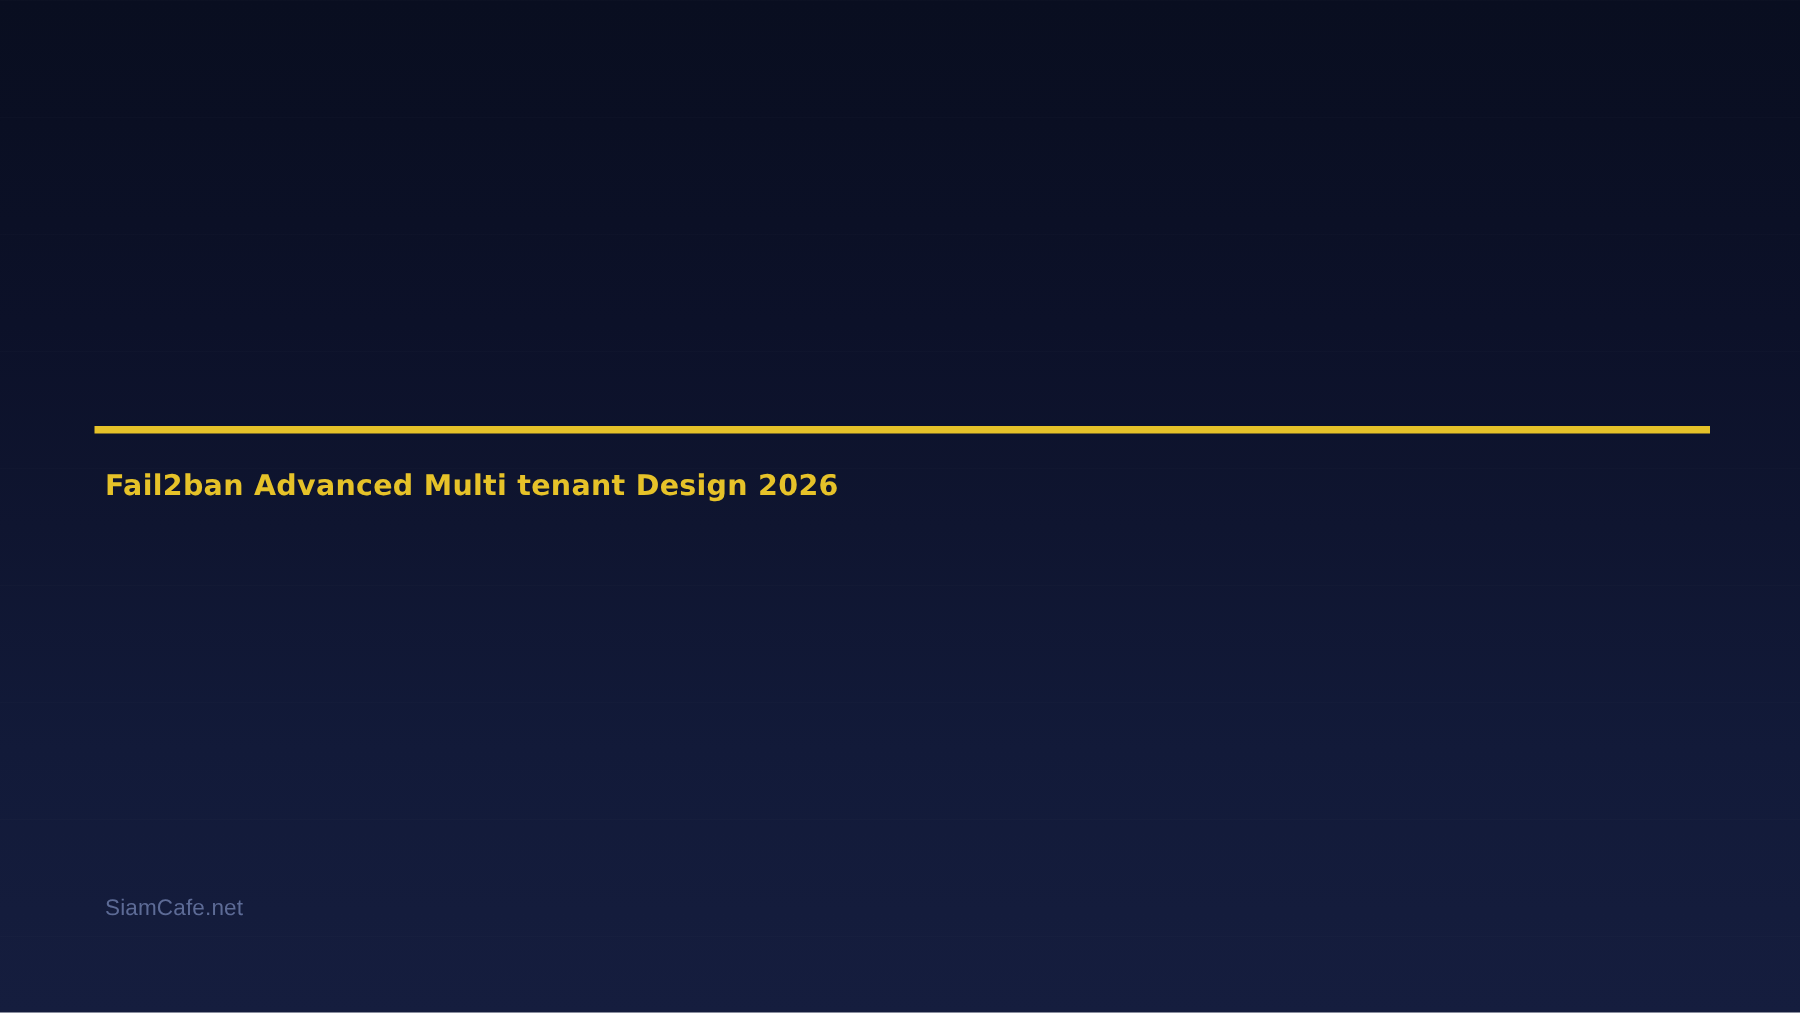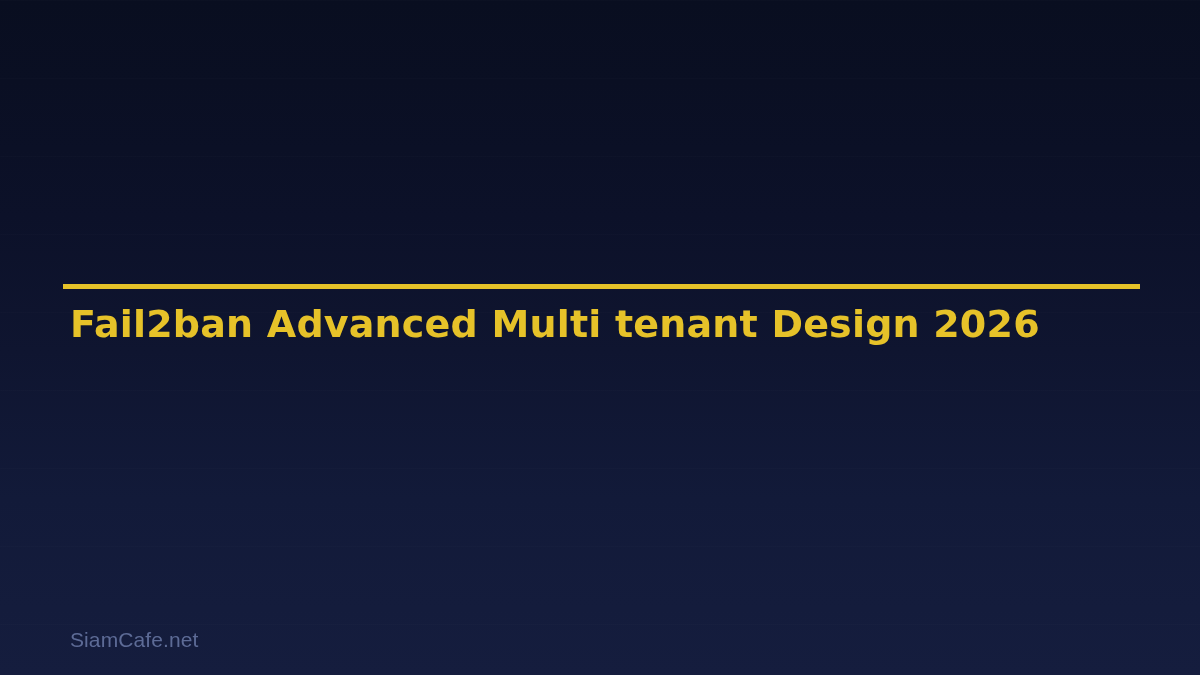--- a/index.html
+++ b/index.html
@@ -50,34 +50,34 @@
     height: 5px;
     background: #e6c229;
   }
 
   #title {
     position: absolute;
     left: 70px;
     top: 303px;
     margin: 0;
     font-family: "DejaVu Sans", sans-serif;
-    font-size: 38px;
+    font-size: 19px;
     font-weight: bold;
     letter-spacing: 0.2px;
     color: #e6c229;
     line-height: 42px;
     white-space: nowrap;
   }
 
   #footer {
     position: absolute;
     left: 70px;
-    top: 628px;
+    top: 597px;
     font-family: "Liberation Sans", sans-serif;
-    font-size: 21px;
+    font-size: 15px;
     font-weight: normal;
     color: #5d6b96;
     letter-spacing: 0.1px;
     white-space: nowrap;
   }
 </style>
 </head>
 <body>
 
 <div id="slide">

